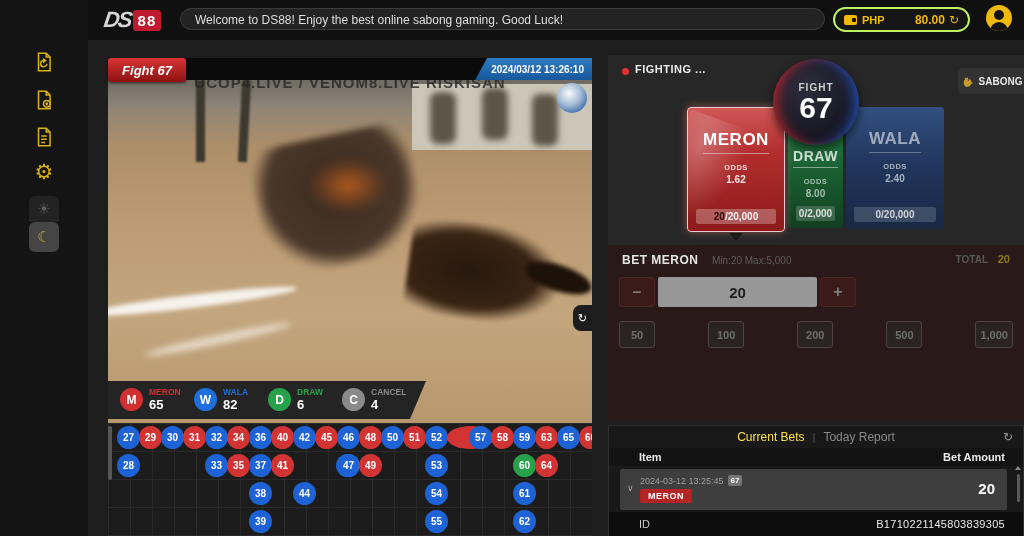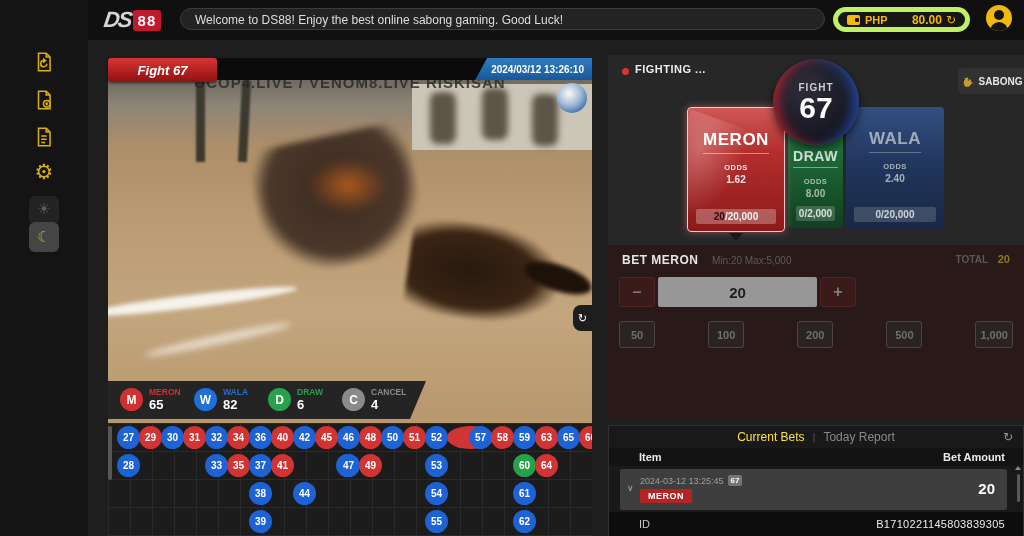--- a/index.html
+++ b/index.html
@@ -13,32 +13,32 @@
   .toggle-box{position:absolute;left:28px;width:32px;display:flex;flex-direction:column;align-items:center;}
   .tg{width:30px;height:26px;display:flex;align-items:center;justify-content:center;border-radius:6px;font-size:15px;}
   .tg.sun{color:#5f5f5f;background:#232323;border-radius:6px 6px 0 0;}
   .tg.moon{color:#bfa23a;background:#454545;height:30px;}
   
   .topbar{position:absolute;left:88px;right:0;top:0;height:40px;background:#101010;z-index:4;}
   .logo{position:absolute;left:16px;top:7px;display:flex;align-items:center;}
   .logo-ds{font-style:italic;font-weight:900;font-size:22px;color:#d6d6d6;letter-spacing:-2px;transform:skewX(-8deg);}
   .logo-88{margin-left:2px;background:#c01a2e;color:#fff;font-weight:900;font-size:15px;padding:2px 5px;border-radius:3px;letter-spacing:1px;}
   .welcome{position:absolute;left:92px;top:8px;width:645px;height:22px;background:#232323;border:1px solid #3c3c3c;border-radius:13px;color:#dedede;font-size:12px;line-height:22px;padding-left:14px;box-sizing:border-box;white-space:nowrap;overflow:hidden;}
-  .currency{position:absolute;left:745px;top:7px;width:137px;height:25px;background:#161616;border:5px solid #bef264;border-radius:14px;display:flex;align-items:center;padding:0 9px;box-sizing:border-box;}
+  .currency{position:absolute;left:745px;top:7px;width:137px;height:25px;background:#161616;border:2px solid #bef264;border-radius:14px;display:flex;align-items:center;padding:0 9px;box-sizing:border-box;}
   .wallet{width:13px;height:10px;background:#f0b90b;border-radius:2px;position:relative;margin-right:5px;}
   .wallet::after{content:"";position:absolute;right:1px;top:3px;width:4px;height:4px;background:#161616;border-radius:1px;}
   .cur-code{color:#f0b90b;font-weight:800;font-size:11px;}
   .cur-val{color:#f0b90b;font-weight:800;font-size:12px;margin-left:auto;}
   .cur-refresh{color:#f0b90b;font-size:12px;margin-left:4px;cursor:pointer;}
   .avatar{position:absolute;right:12px;top:5px;width:26px;height:26px;border-radius:50%;background:#f0b90b;overflow:hidden;cursor:pointer;}
   .avatar .head{position:absolute;left:8px;top:5px;width:10px;height:10px;border-radius:50%;background:#141414;}
   .avatar .body{position:absolute;left:4px;top:17px;width:18px;height:12px;border-radius:9px 9px 0 0;background:#141414;}
   
   .vheader{position:absolute;left:108px;top:58px;width:484px;height:22px;background:#0b0b0b;z-index:3;}
-  .fight-badge{position:absolute;left:0;top:0;width:109px;height:24px;background:linear-gradient(180deg,#d83434,#8f1212);border-radius:3px;color:#fff;font-style:italic;font-weight:800;font-size:13px;display:flex;align-items:center;justify-content:center;box-shadow:0 1px 3px rgba(0,0,0,.6);}
+  .fight-badge{position:absolute;left:0;top:0;width:78px;height:24px;background:linear-gradient(180deg,#d83434,#8f1212);border-radius:3px;color:#fff;font-style:italic;font-weight:800;font-size:13px;display:flex;align-items:center;justify-content:center;box-shadow:0 1px 3px rgba(0,0,0,.6);}
   .ts-badge{position:absolute;right:0;top:0;height:22px;background:linear-gradient(180deg,#2e7cc2,#17589c);color:#fff;font-size:10px;font-weight:700;display:flex;align-items:center;padding:0 8px 0 16px;clip-path:polygon(12px 0,100% 0,100% 100%,0 100%);}
   .video{position:absolute;left:108px;top:80px;width:484px;height:358px;overflow:hidden;z-index:2;
     background:linear-gradient(180deg,#6f6b61 0%,#8d8478 7%,#ac8e69 18%,#bb9b73 40%,#c3a67e 65%,#b6956b 100%);}
   .video>div{position:absolute;}
   .v-people{right:0;top:4px;width:180px;height:66px;background:#ccc6b8;}
   .v-fig{position:absolute;top:8px;width:26px;height:52px;background:#5c5548;border-radius:8px;filter:blur(3px);}
   .v-fence1,.v-fence2{top:0;width:9px;height:82px;background:#3c392f;filter:blur(1px);}
   .v-fence1{left:88px;}  .v-fence2{left:132px;transform:rotate(3deg);}
   .v-cock1{left:150px;top:55px;width:160px;height:130px;background:radial-gradient(ellipse at 50% 40%,#3c2b20,#4a372a 60%,transparent 75%);filter:blur(3px);transform:rotate(-12deg);}
   .v-orange{left:200px;top:78px;width:80px;height:55px;background:radial-gradient(ellipse,#b05a1e,transparent 70%);filter:blur(4px);}

